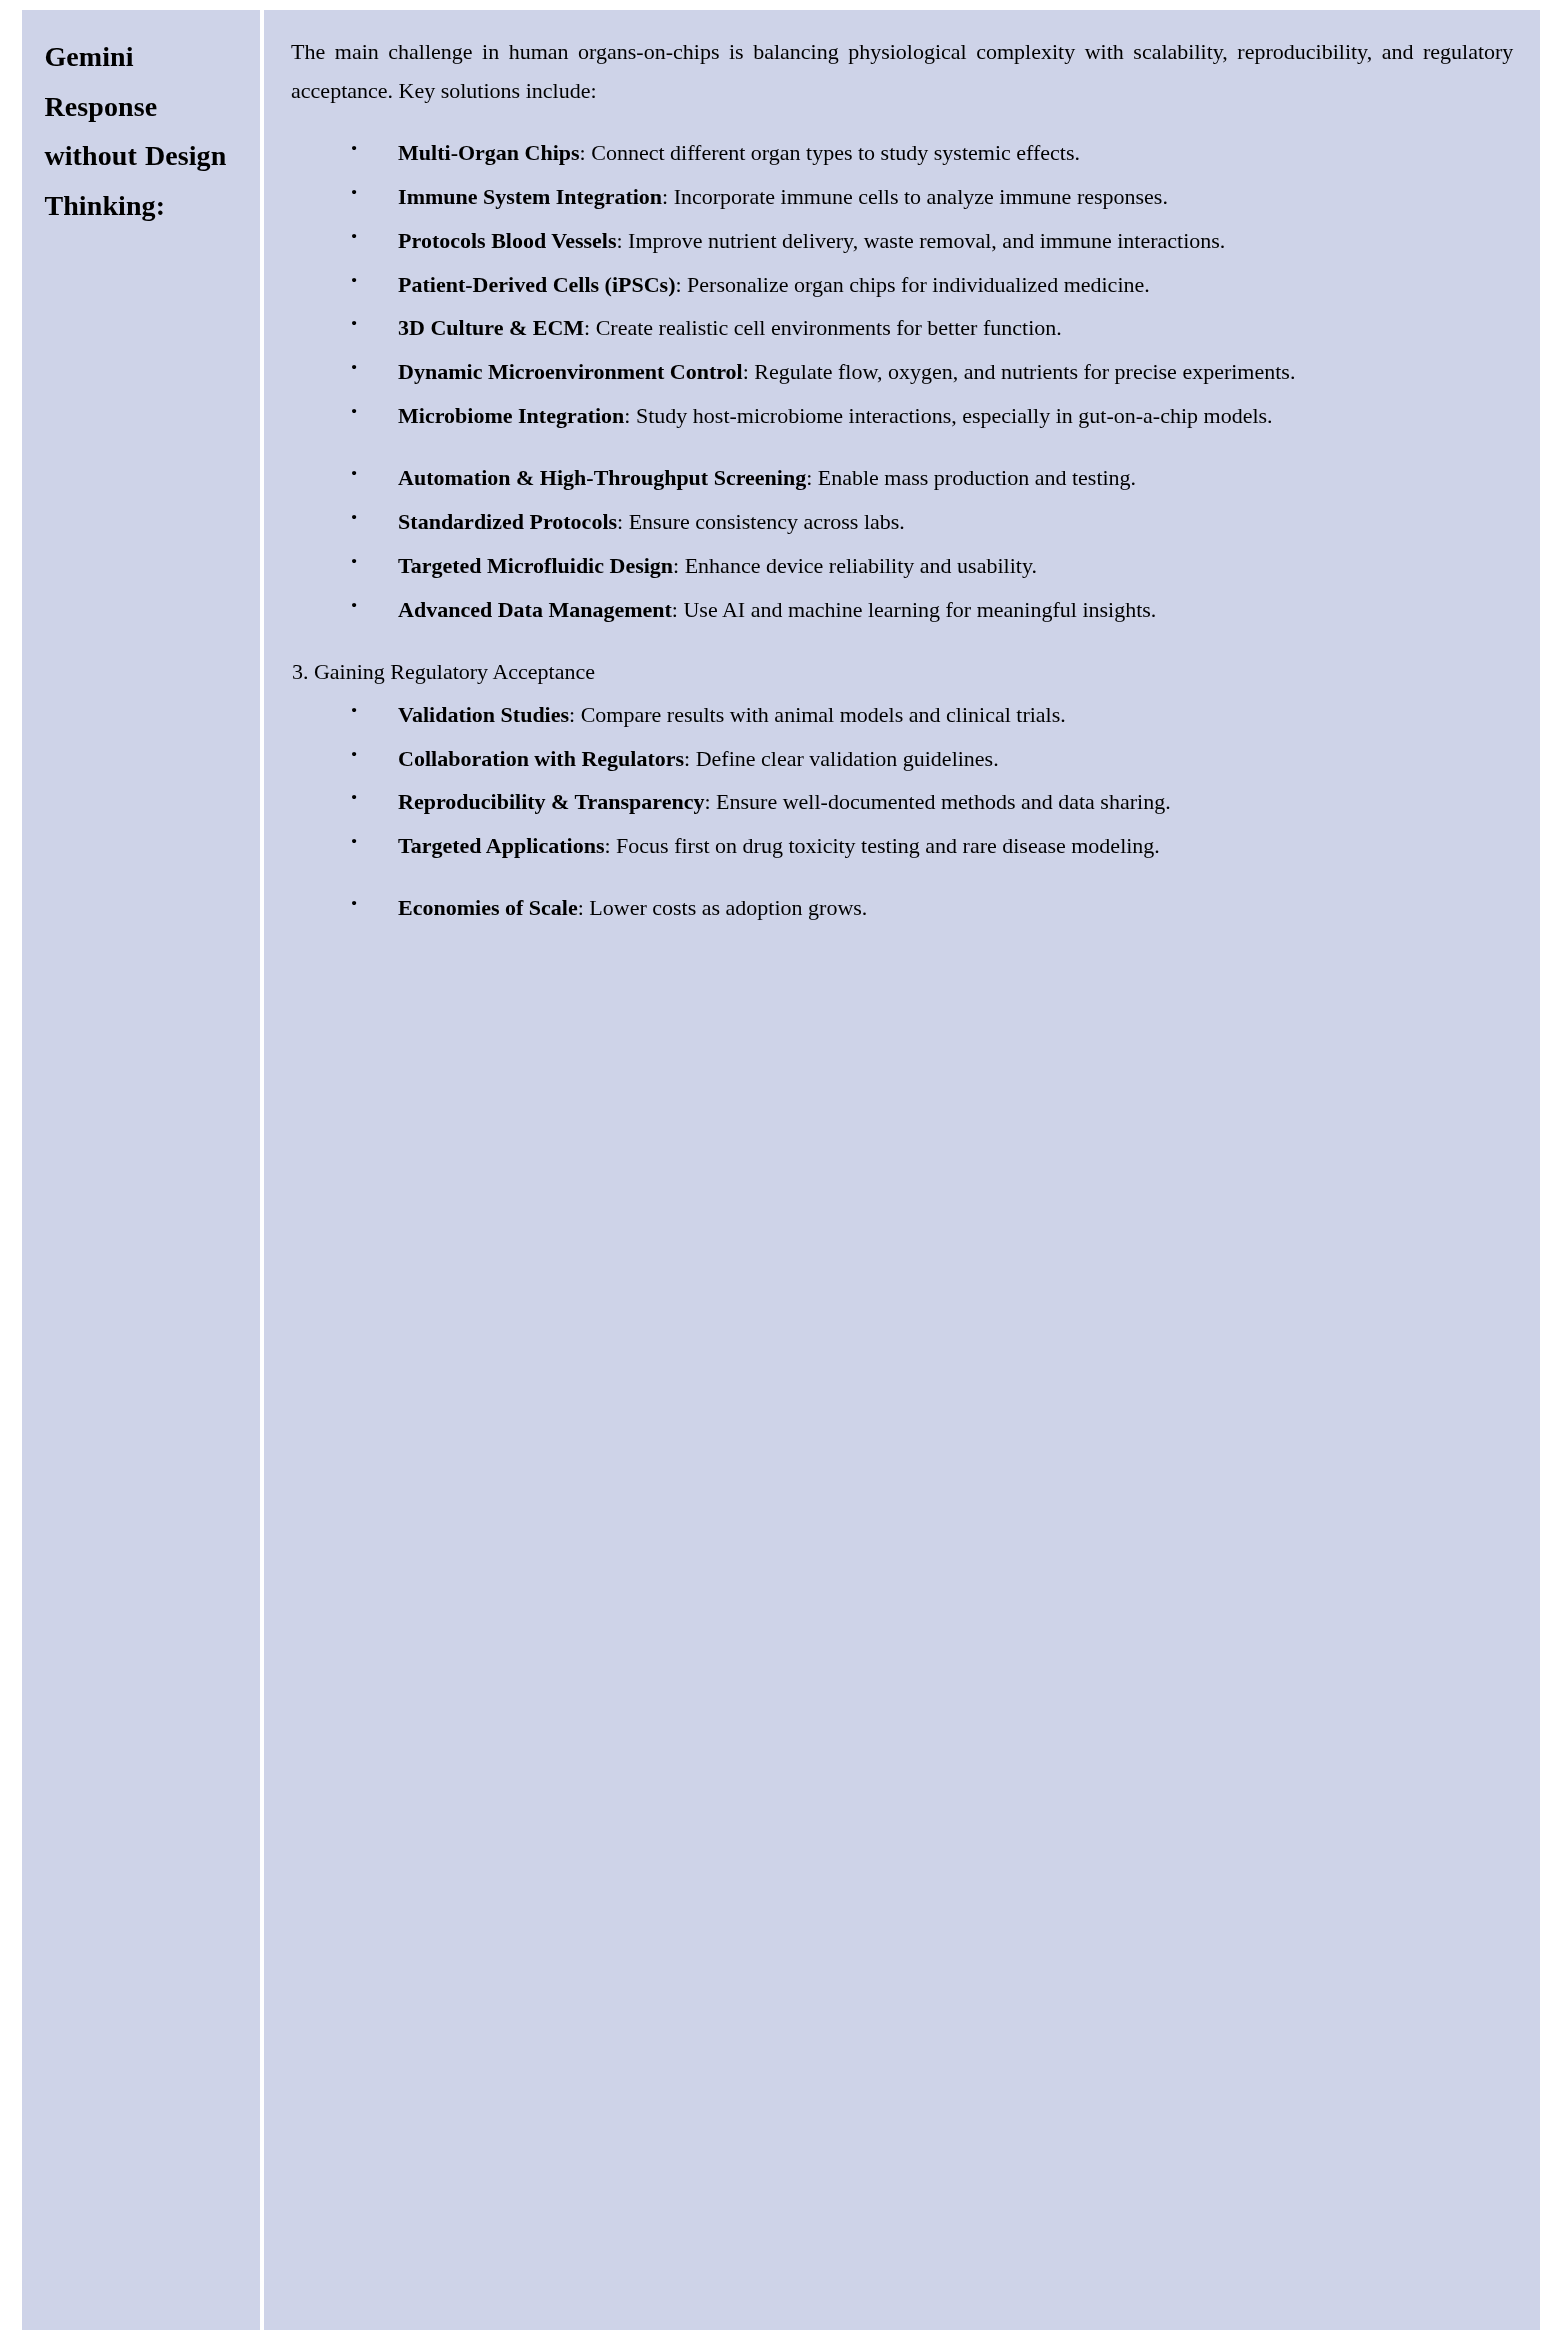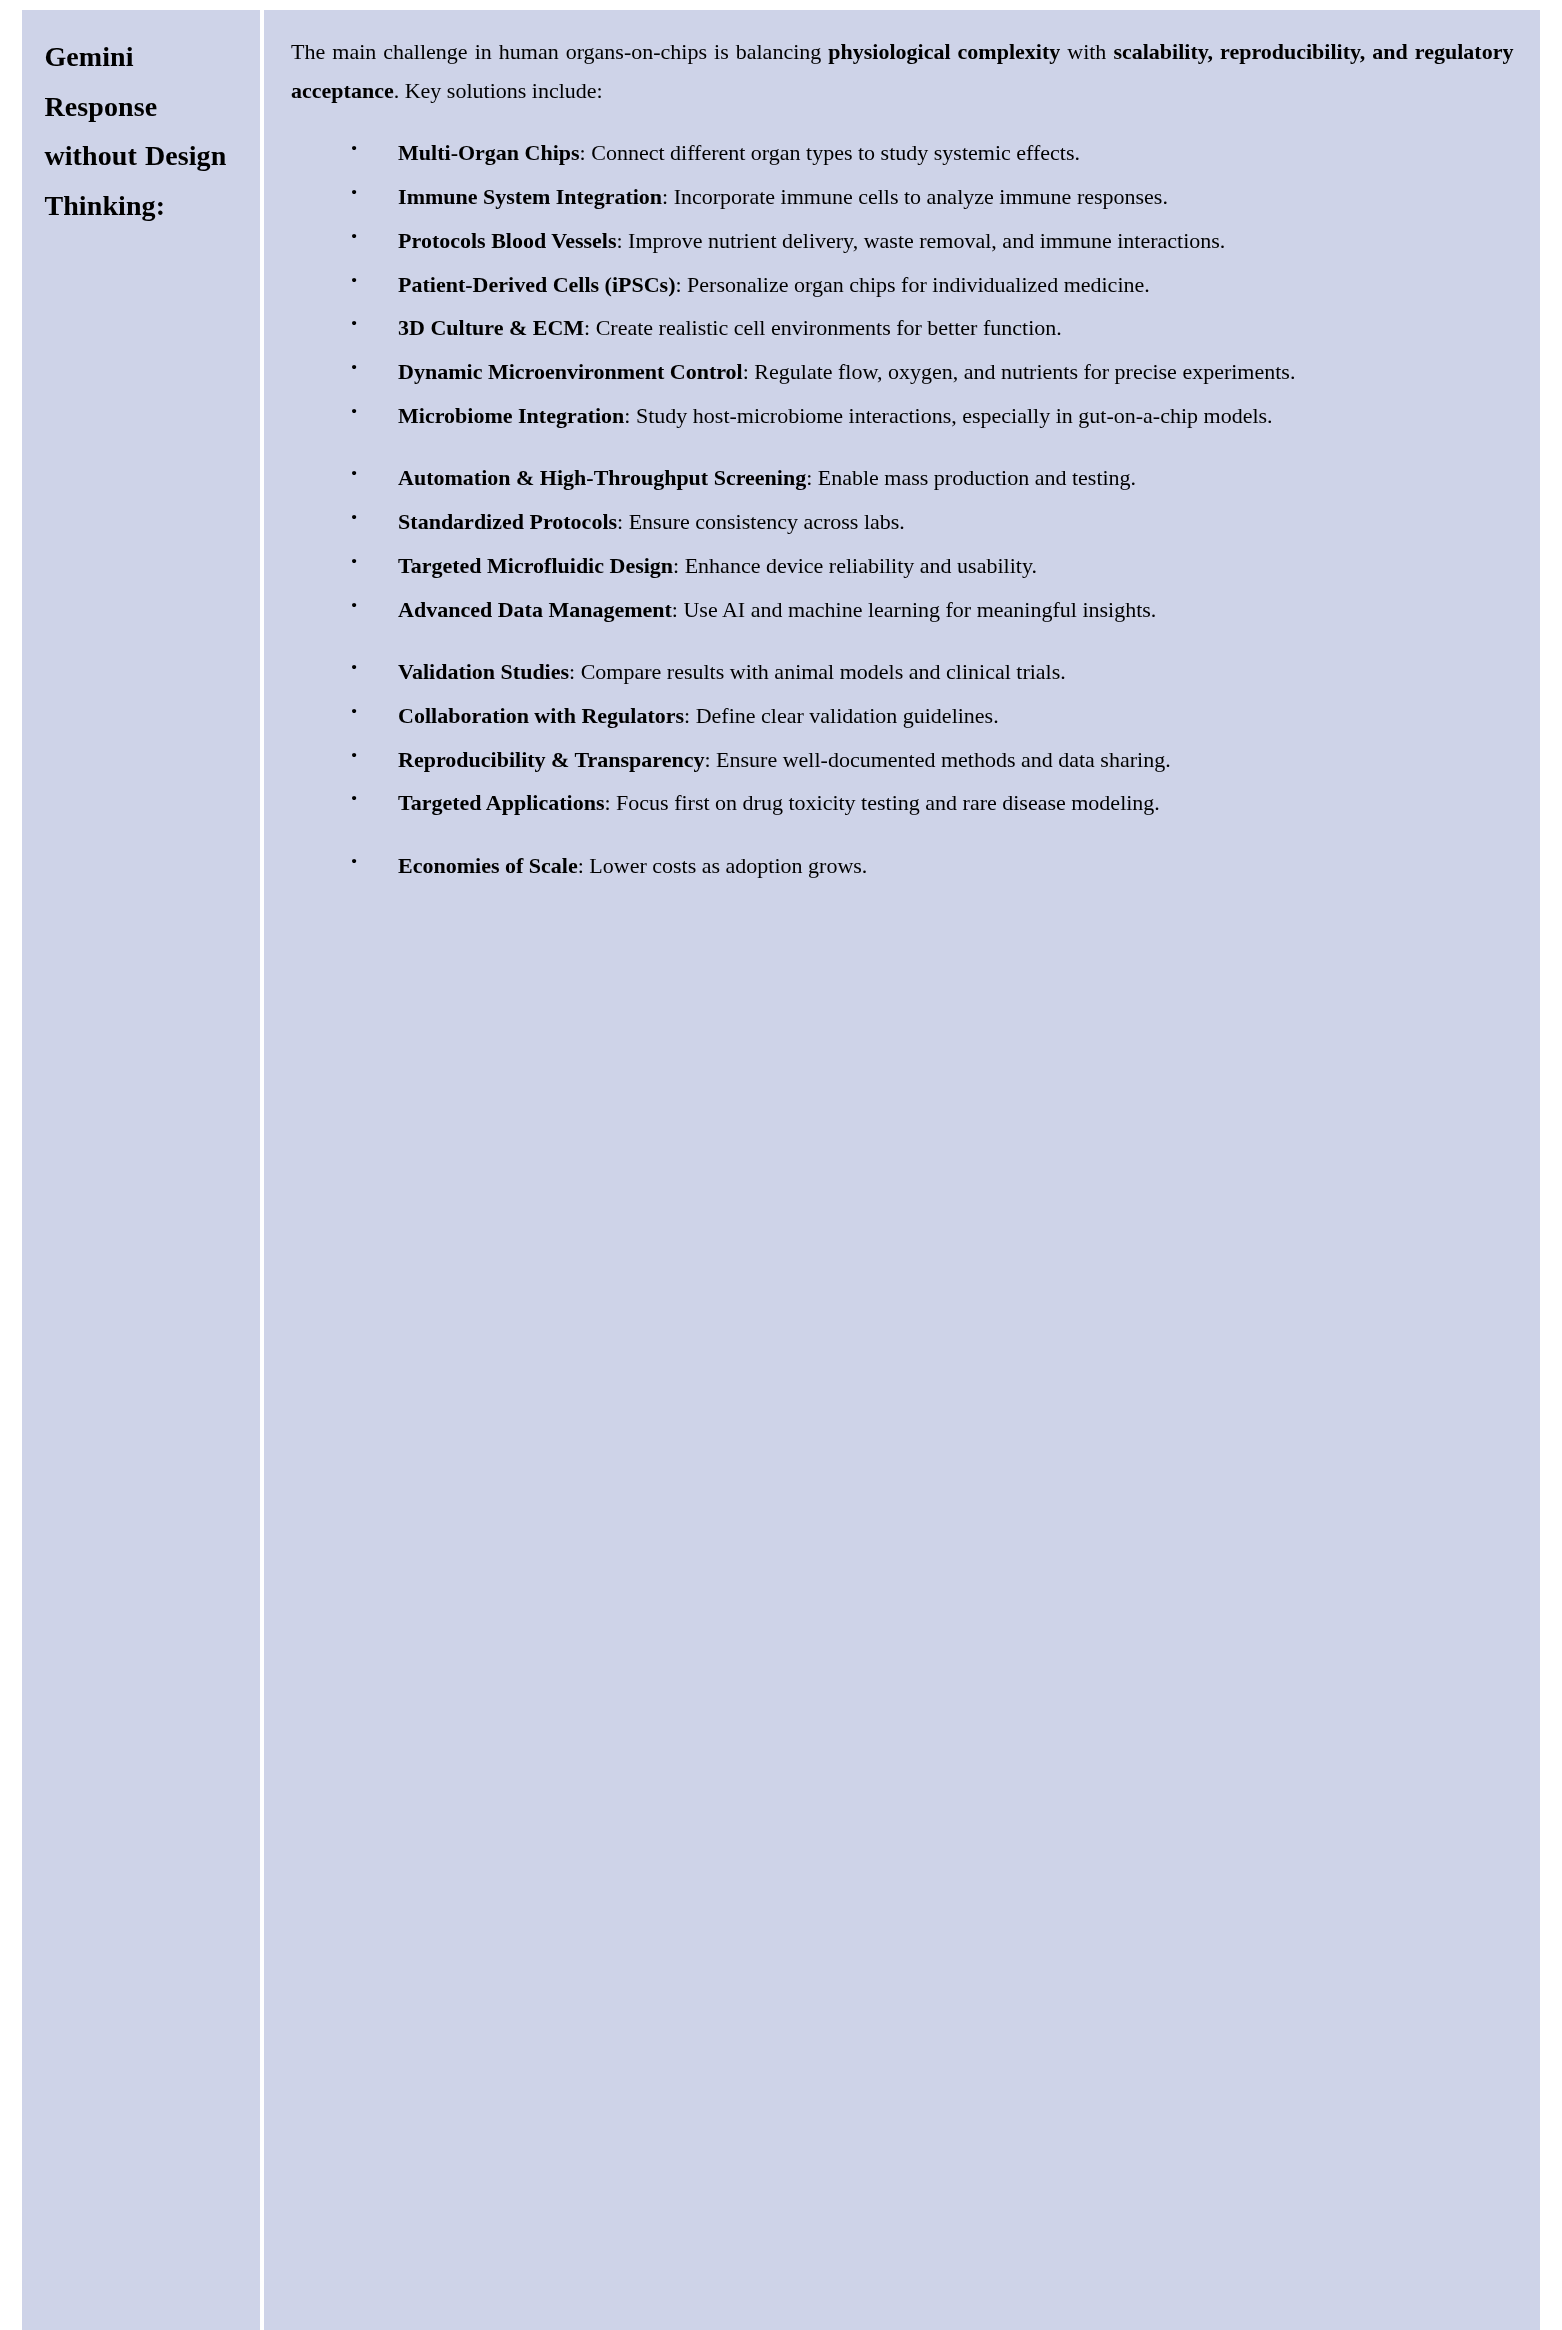--- a/index.html
+++ b/index.html
@@ -57,21 +57,21 @@
   }
 
   .intro {
     font-size: 22px;
     line-height: 1.78;
     text-align: justify;
     text-justify: inter-word;
     margin: 0;
     padding-right: 8.4px;
   }
-  .intro b { font-weight: bold; }
+  .intro b { font-weight: normal; }
 
   .section {
     margin-top: 23px;
   }
 
   .section-heading {
     font-size: 22px;
     line-height: 1.78;
     margin: 0 0 3.7px 0;
     padding-left: 0.9px;
@@ -130,20 +130,21 @@
           </div>
           <div class="section">
             <ul class="bullets">
               <li class="bullet"><span class="dot">•</span><b>Automation &amp; High-Throughput Screening</b><span>: Enable mass production and testing.</span></li>
               <li class="bullet"><span class="dot">•</span><b>Standardized Protocols</b><span>: Ensure consistency across labs.</span></li>
               <li class="bullet"><span class="dot">•</span><b>Targeted Microfluidic Design</b><span>: Enhance device reliability and usability.</span></li>
               <li class="bullet"><span class="dot">•</span><b>Advanced Data Management</b><span>: Use AI and machine learning for meaningful insights.</span></li>
             </ul>
           </div>
           <div class="section">
+            <div class="section-heading">3. Gaining Regulatory Acceptance</div>
             <ul class="bullets">
               <li class="bullet"><span class="dot">•</span><b>Validation Studies</b><span>: Compare results with animal models and clinical trials.</span></li>
               <li class="bullet"><span class="dot">•</span><b>Collaboration with Regulators</b><span>: Define clear validation guidelines.</span></li>
               <li class="bullet"><span class="dot">•</span><b>Reproducibility &amp; Transparency</b><span>: Ensure well-documented methods and data sharing.</span></li>
               <li class="bullet"><span class="dot">•</span><b>Targeted Applications</b><span>: Focus first on drug toxicity testing and rare disease modeling.</span></li>
             </ul>
           </div>
           <div class="section">
             <ul class="bullets">
               <li class="bullet"><span class="dot">•</span><b>Economies of Scale</b><span>: Lower costs as adoption grows.</span></li>

